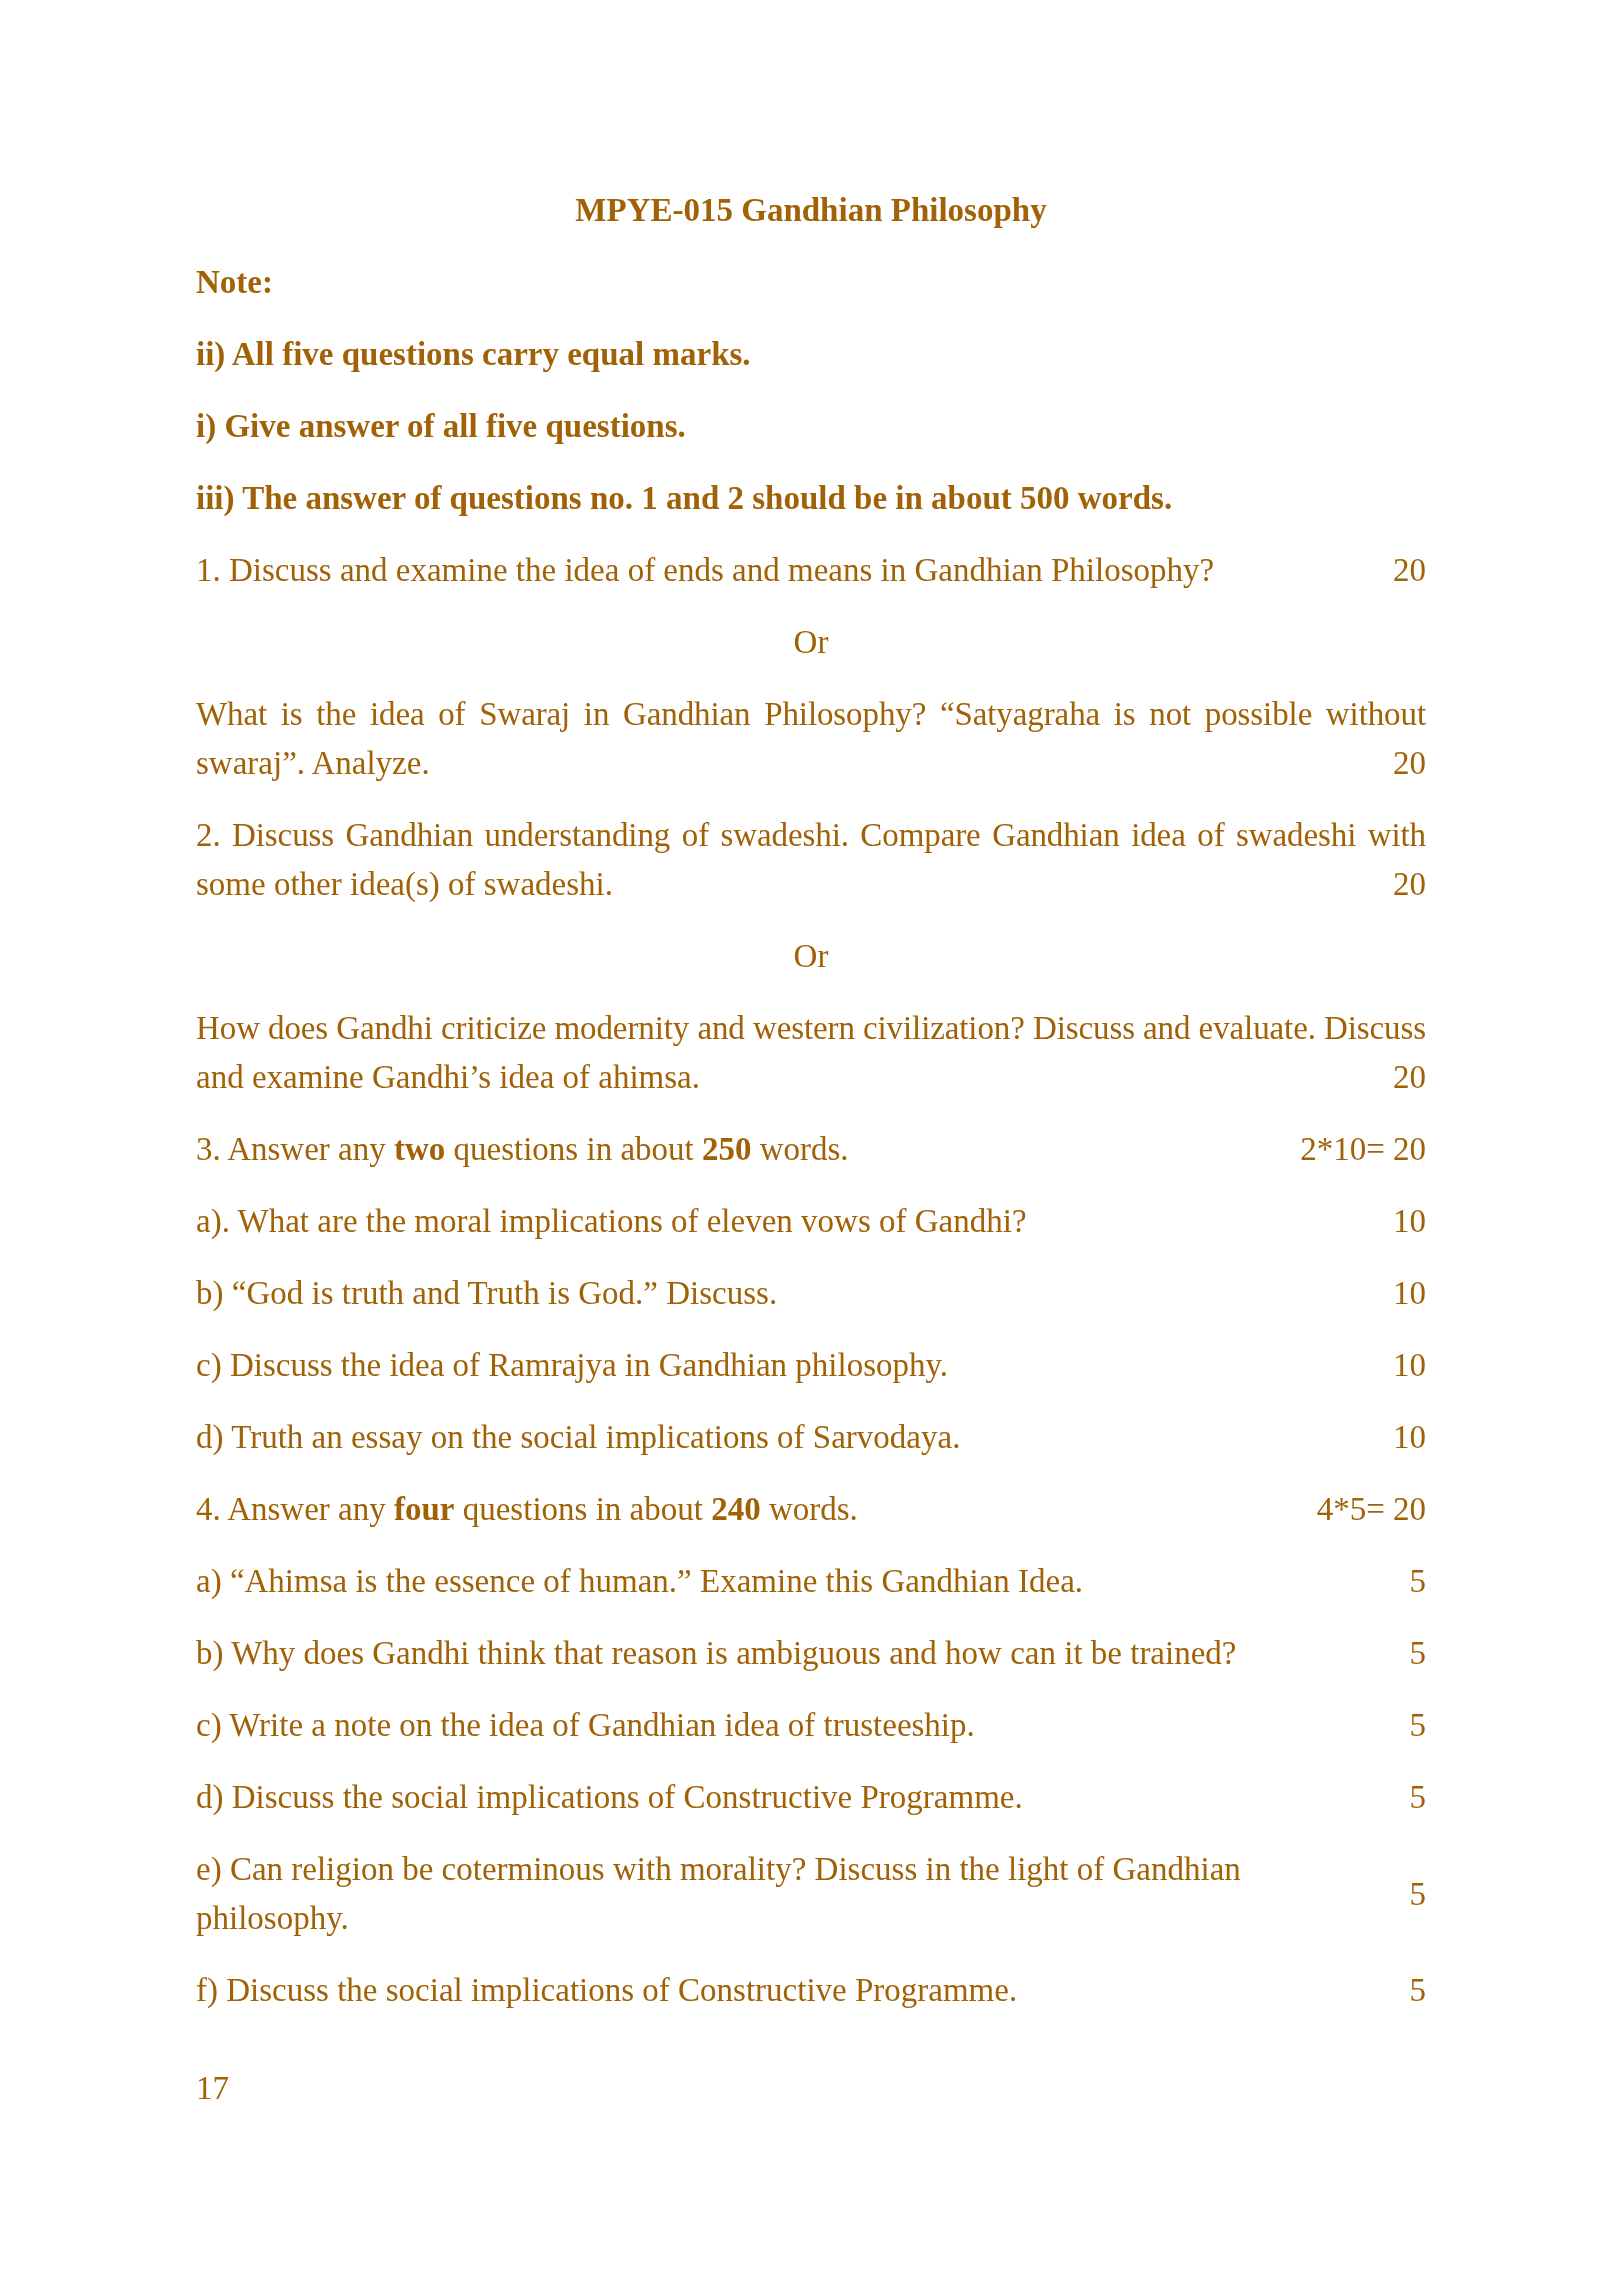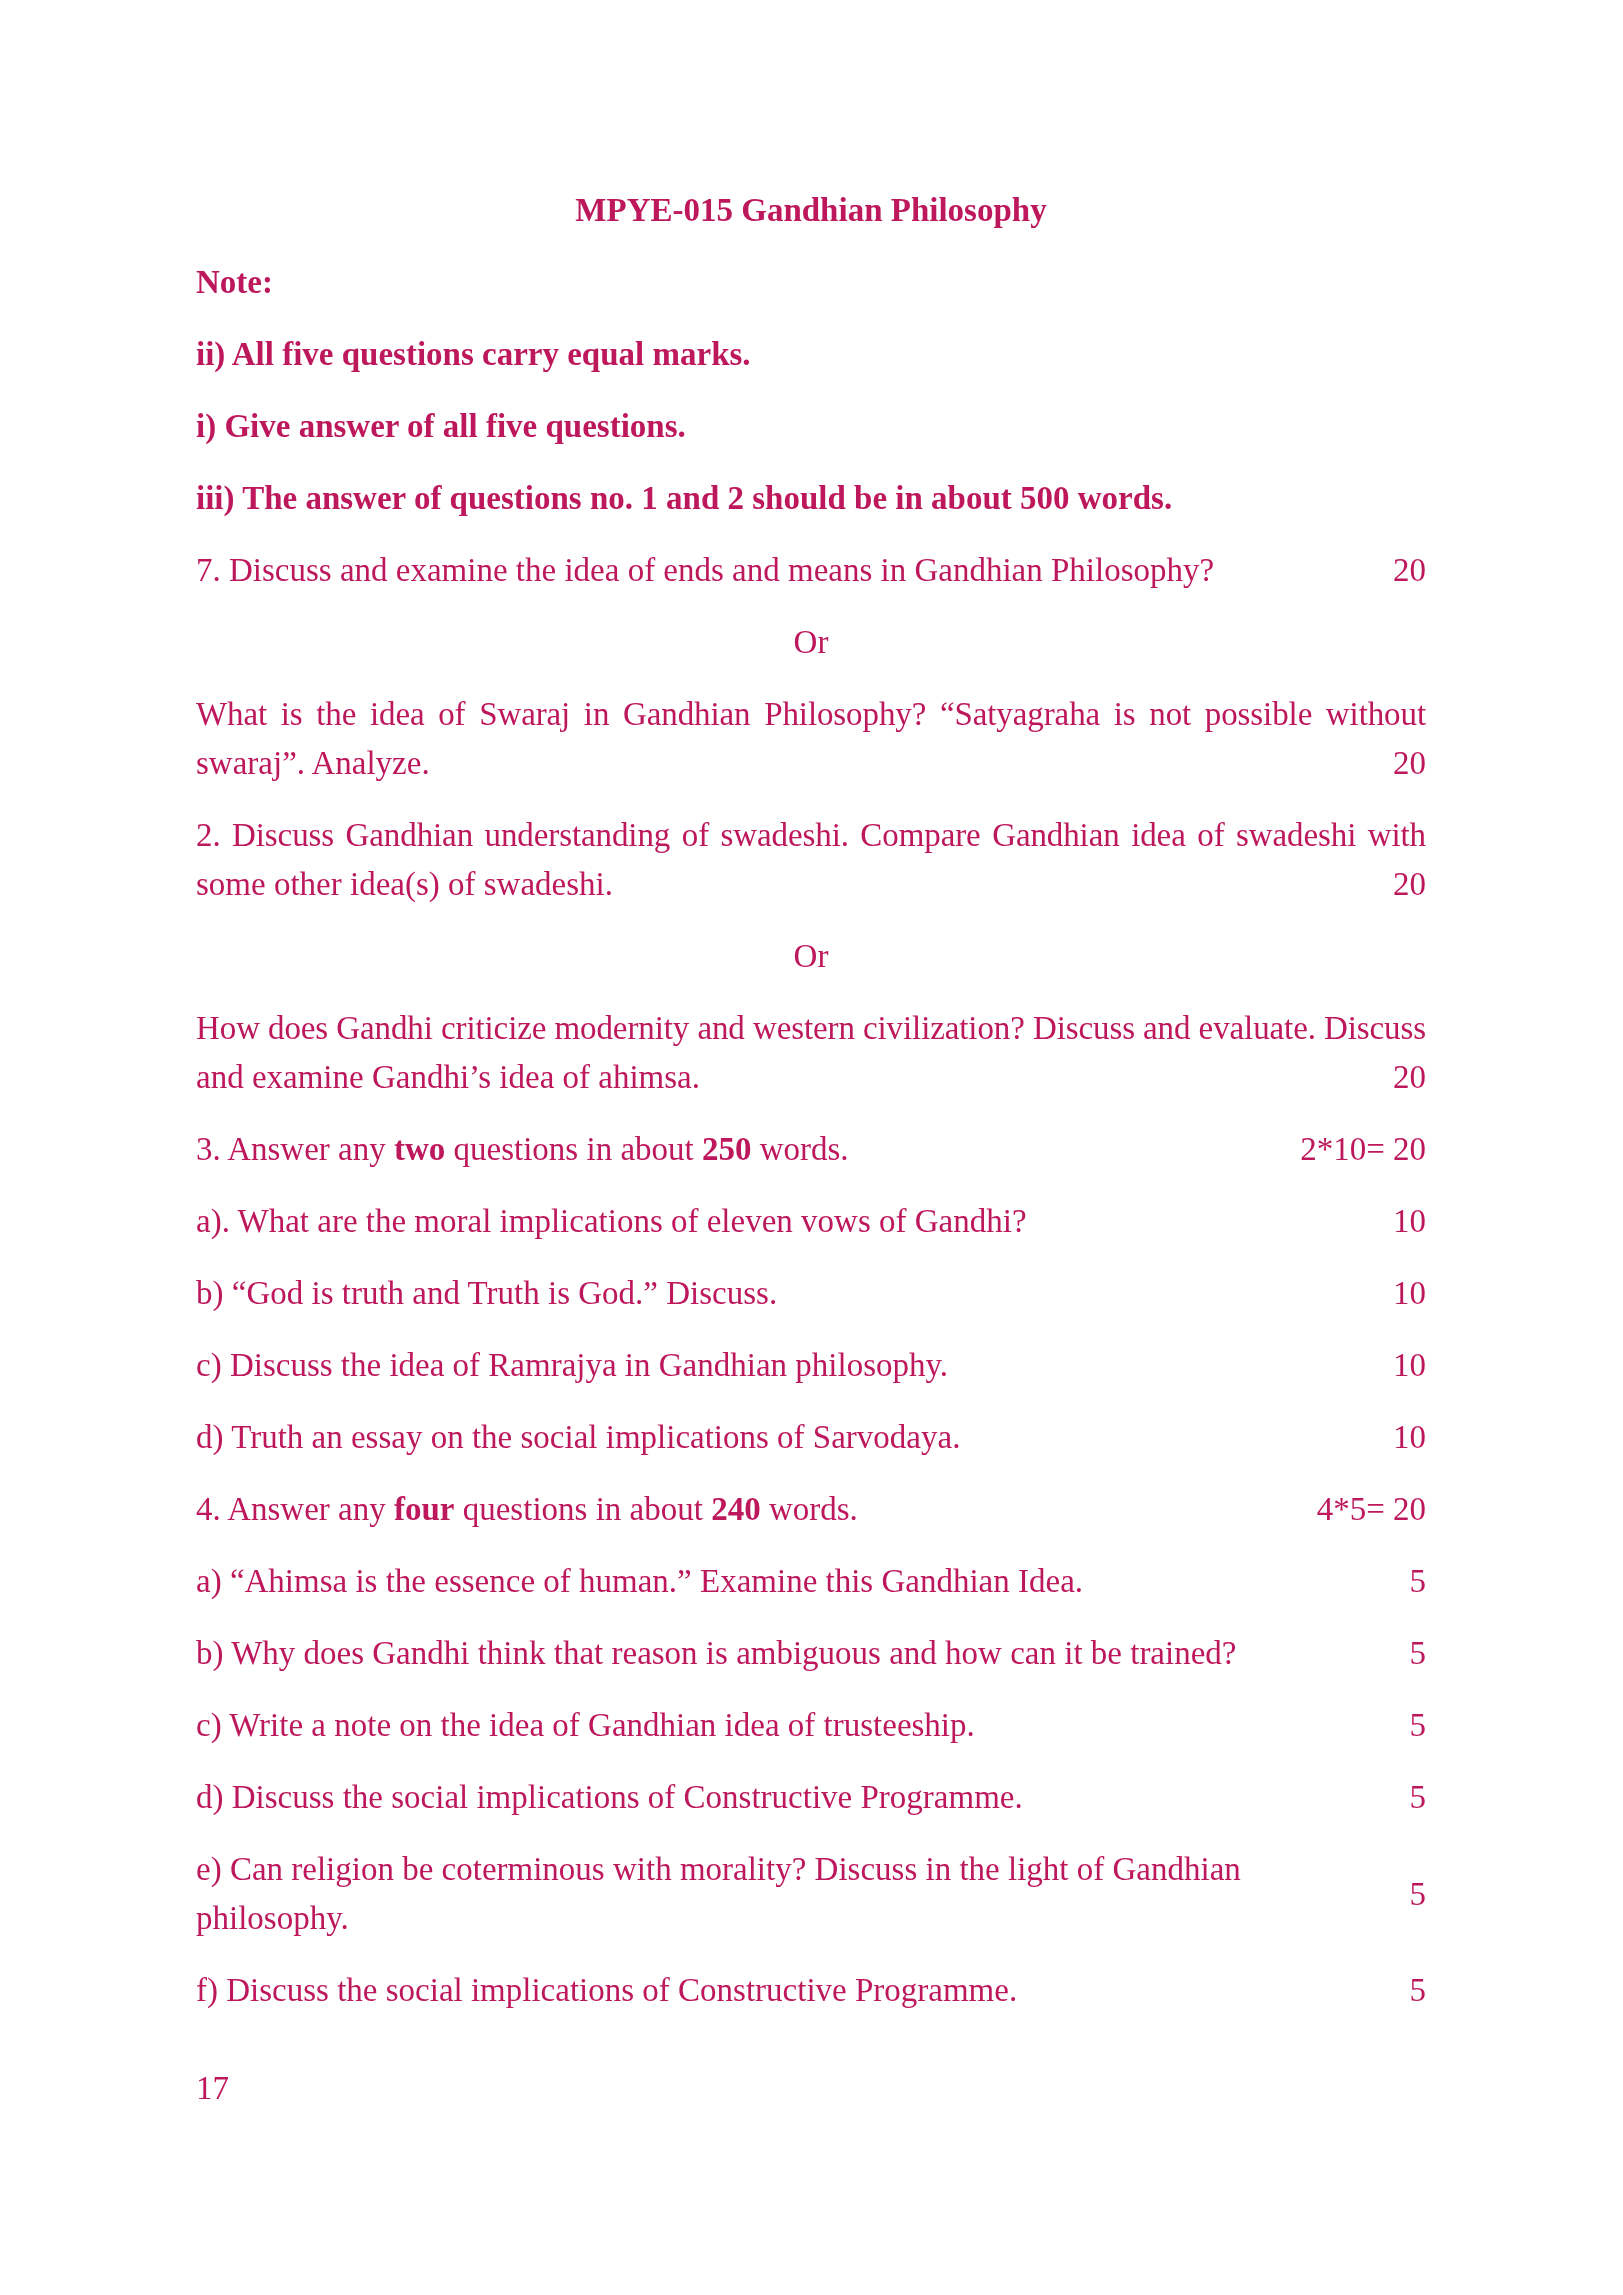--- a/index.html
+++ b/index.html
@@ -10,21 +10,21 @@
   .page {
     position: relative;
     width: 1623px;
     height: 2295px;
     margin: 0 auto;
     background: #ffffff;
     box-sizing: border-box;
     padding: 186px 197px 0 196px;
     font-family: "Liberation Serif", "DejaVu Serif", serif;
     font-size: 33px;
-    color: #be185d;
+    color: #a16207;
     overflow: hidden;
   }
   .row {
     display: flex;
     justify-content: space-between;
     align-items: center;
     line-height: 49px;
     margin-bottom: 23px;
   }
   .center {
@@ -71,21 +71,21 @@
 
   <div class="row bold">
     <span class="qtext">i) Give answer of all five questions.</span>
   </div>
 
   <div class="row bold">
     <span class="qtext">iii) The answer of questions no. 1 and 2 should be in about 500 words.</span>
   </div>
 
   <div class="row">
-    <span class="qtext">7. Discuss and examine the idea of ends and means in Gandhian Philosophy?</span>
+    <span class="qtext">1. Discuss and examine the idea of ends and means in Gandhian Philosophy?</span>
     <span class="marks">20</span>
   </div>
 
   <div class="center">Or</div>
 
   <div>
     <div class="jline">What is the idea of Swaraj in Gandhian Philosophy? “Satyagraha is not possible without</div>
     <div class="row">
       <span class="qtext">swaraj”. Analyze.</span>
       <span class="marks">20</span>

